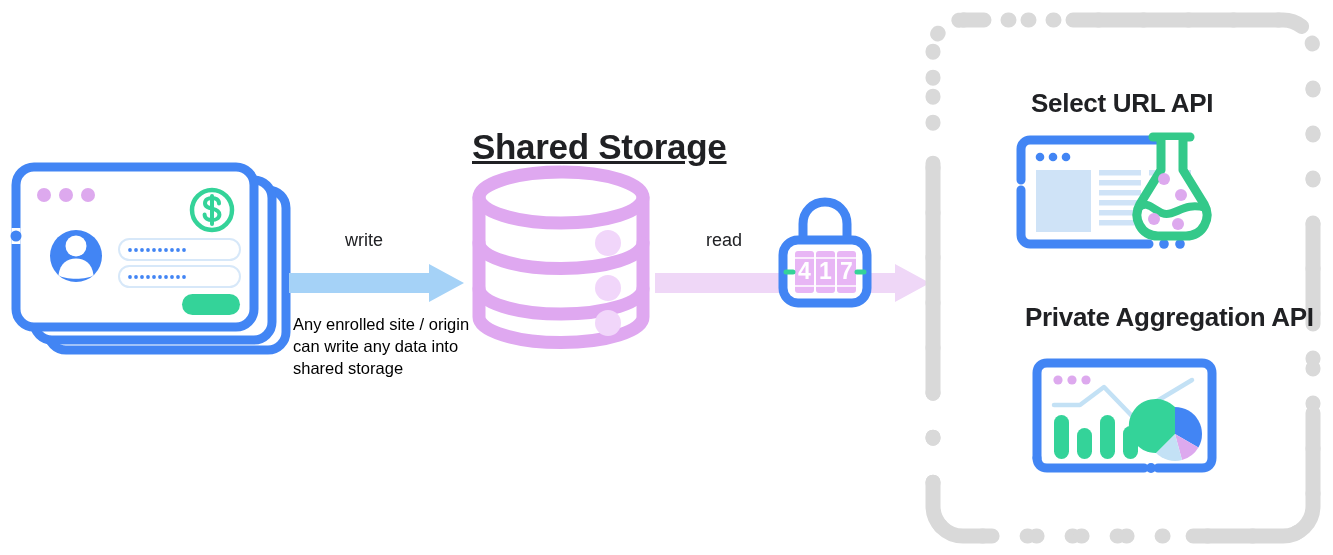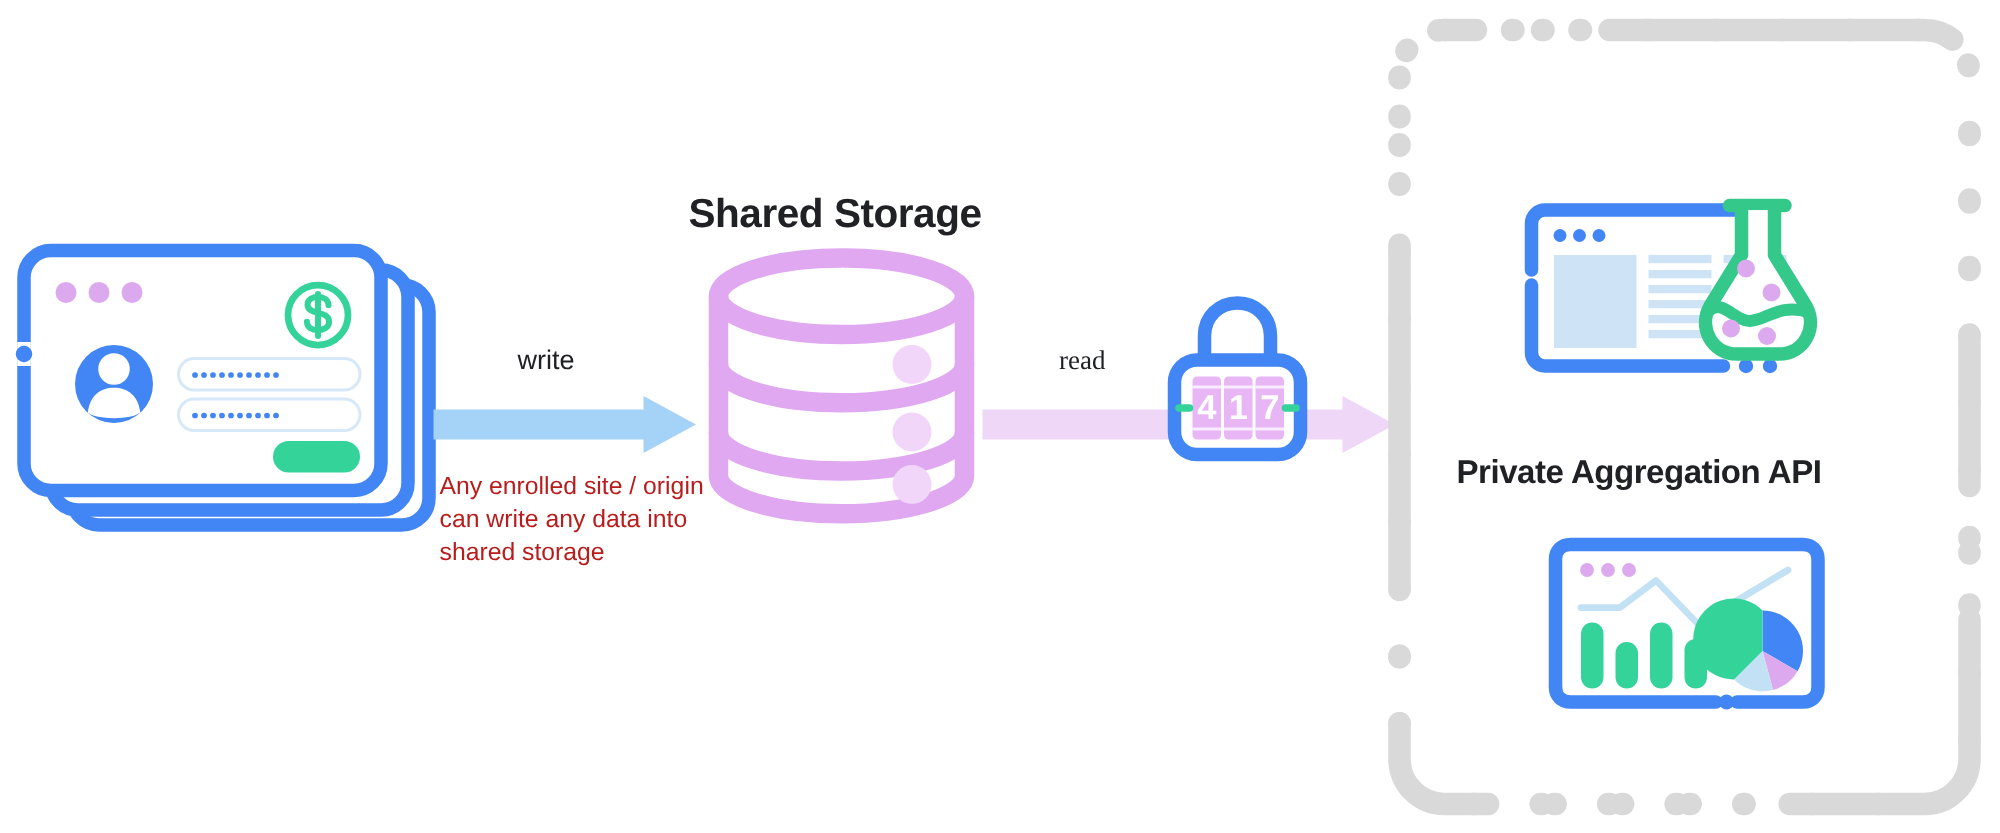--- a/index.html
+++ b/index.html
@@ -6,32 +6,32 @@
   body{width:1333px;height:555px;position:relative;overflow:hidden;
        font-family:"Liberation Sans","DejaVu Sans",sans-serif;
        -webkit-font-smoothing:antialiased;}
   .stage{position:absolute;inset:0;}
   .abs{position:absolute;}
 
   
   .title-bold{
     font-weight:700;color:#202124;letter-spacing:-0.3px;white-space:nowrap;
   }
-  .t-shared{font-size:27px;left:459px;top:127px;}
+  .t-shared{font-size:35px;left:472px;top:127px;text-decoration:underline;}
   .t-select{font-size:26px;left:1031px;top:88px;}
-  .t-private{font-size:22px;left:971px;top:302px;text-align:center;}
+  .t-private{font-size:26px;left:1025px;top:302px;text-align:center;}
 
   .arrow-label{
     font-size:18px;color:#202124;font-weight:400;white-space:nowrap;
   }
   .t-write{left:345px;top:230px;}
-  .t-read{left:706px;top:230px;font-family:Liberation Serif, serif;}
+  .t-read{left:706px;top:230px;}
 
   .caption{
-    font-size:16.5px;line-height:22px;color:#b91c1c;font-weight:400;
+    font-size:16.5px;line-height:22px;color:#000000;font-weight:400;
   }
   .c-write{left:293px;top:313px;width:185px;}
   .c-read{left:666px;top:319px;width:245px;}
 
   
   svg{display:block;overflow:visible;}
 </style>
 </head>
 <body>
 
@@ -169,20 +169,21 @@
     </svg>
   </div>
 
   <div class="abs" style="left:921px;top:8px;">
     <svg width="404" height="540" viewBox="0 0 404 540">
       <rect x="12" y="12" width="380" height="516" rx="30" ry="30" fill="none" stroke="#D9D9D9" stroke-width="15" stroke-linecap="round" stroke-dasharray="1 44"></rect>
       <rect x="12" y="12" width="380" height="516" rx="30" ry="30" fill="none" stroke="#D9D9D9" stroke-width="15" stroke-linecap="round" stroke-dasharray="230 66 1 44 1 44 1 44 100 44 1 44" stroke-dashoffset="-110"></rect>
     </svg>
   </div>
 
+  <div class="abs title-bold t-select">Select URL API</div>
 
   <div class="abs" style="left:1014px;top:132px;">
     <svg width="215" height="125" viewBox="0 0 215 125">
 
       <g fill="none" stroke="#4285F4" stroke-width="9" stroke-linecap="round">
         <path d="M7 48 V17 C7 12 11 8 16 8 H155"></path>
         <path d="M7 58 V103 C7 108 11 112 16 112 H135"></path>
       </g>
       <circle cx="150" cy="112" r="4.8" fill="#4285F4"></circle>
       <circle cx="166" cy="112" r="4.8" fill="#4285F4"></circle>

